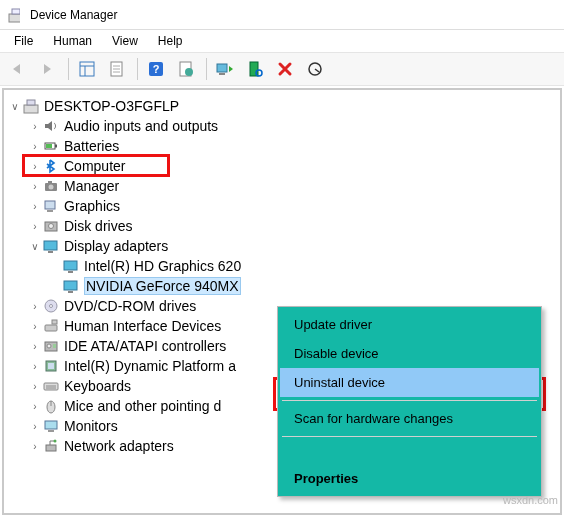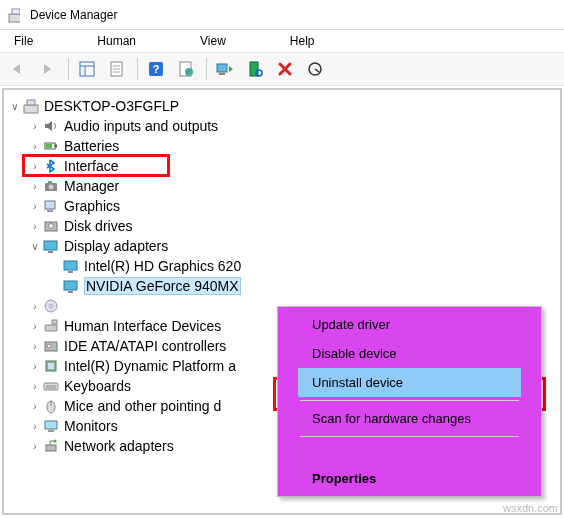--- a/index.html
+++ b/index.html
@@ -20,21 +20,20 @@
     padding: 0 8px;
     border-bottom: 1px solid #ddd;
   }
   .titlebar svg { margin-right: 6px; }
   .titlebar-text { font-size: 12px; }
   .menubar {
     display: flex;
     height: 22px;
     align-items: center;
     padding: 2px 4px;
-    gap: 44px;
   }
   .menubar .mitem {
     padding: 2px 10px;
     font-size: 12px;
   }
   .toolbar {
     height: 34px;
     border-top: 1px solid #e5e5e5;
     border-bottom: 1px solid #e5e5e5;
     background: #f7f7f7;
@@ -81,34 +80,34 @@
   .redbox-b {
     position:absolute;
     border:3px solid #e11;
     left:273px; top:377px; width:273px; height:34px;
     pointer-events:none;
   }
   .ctx-menu {
     position:absolute;
     left:277px; top:306px;
     width:265px;
-    background:#d946ef;
+    background:#14b8a6;
     border:1px solid #b9b9b9;
     box-shadow: 3px 3px 4px rgba(0,0,0,.25);
-    padding:3px 20px;
+    padding:3px 2px;
     font-size:13px;
   }
   .ctx-item {
     padding: 7px 14px;
   }
   .ctx-item.hl { background:#91c9f7; }
   .ctx-sep { height:1px; background:#d0d0d0; margin:3px 2px; }
   .ctx-item.bold { font-weight:600;margin-top:27px; }
   .watermark {
-    position:absolute; right:6px; bottom:4px;
+    position:absolute; right:6px; bottom:12px;
     font-size:11px; color:#b8b8b8;
     font-family: Arial, sans-serif;
   }
 </style>
 </head>
 <body>
 
 <div class="titlebar">
   <span class="ticon">
     <svg width="16" height="16">
@@ -233,21 +232,21 @@
     </div>
 
   <div class="tree-row">
       <span class="spacer" style="width:22px"></span>
       <span class="exp">›</span>
       <span class="ticon">
         <svg width="16" height="16">
           <path d="M7 2v12l4-3-7-5m0 4l7-5-4-3" fill="none" stroke="#1976d2" stroke-width="1.6"></path>
         </svg>
       </span>
-      <span class="tlabel">Interface</span>
+      <span class="tlabel">Computer</span>
     </div>
 
   <div class="tree-row">
       <span class="spacer" style="width:22px"></span>
       <span class="exp">›</span>
       <span class="ticon">
         <svg width="16" height="16">
           <rect x="2" y="5" width="12" height="8" rx="1" fill="#888"></rect>
           <circle cx="8" cy="9" r="2.5" fill="#ccc"></circle>
           <rect x="5" y="3" width="4" height="2" fill="#888"></rect>
@@ -316,20 +315,21 @@
 
   <div class="tree-row">
       <span class="spacer" style="width:22px"></span>
       <span class="exp">›</span>
       <span class="ticon">
         <svg width="16" height="16">
           <circle cx="8" cy="8" r="6" fill="#dde" stroke="#99a"></circle>
           <circle cx="8" cy="8" r="1.5" fill="#fff" stroke="#99a"></circle>
         </svg>
       </span>
+      <span class="tlabel">DVD/CD-ROM drives</span>
     </div>
 
   <div class="tree-row">
       <span class="spacer" style="width:22px"></span>
       <span class="exp">›</span>
       <span class="ticon">
         <svg width="16" height="16">
           <rect x="2" y="7" width="12" height="6" rx="1" fill="#ccc" stroke="#888"></rect>
           <rect x="9" y="2" width="5" height="4" fill="#ccc" stroke="#888"></rect>
         </svg>

